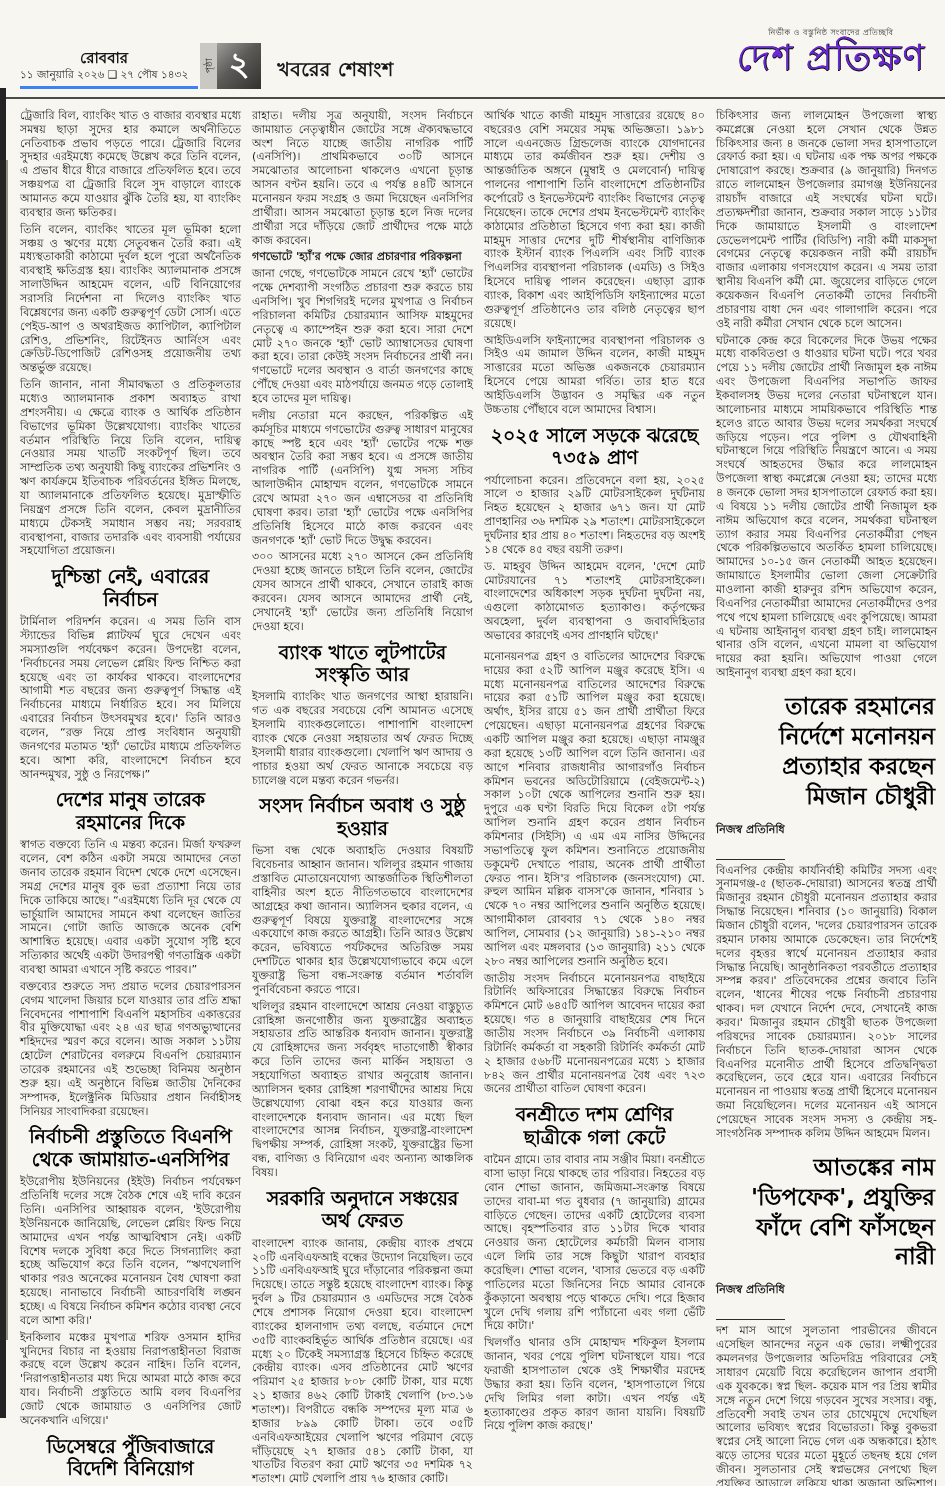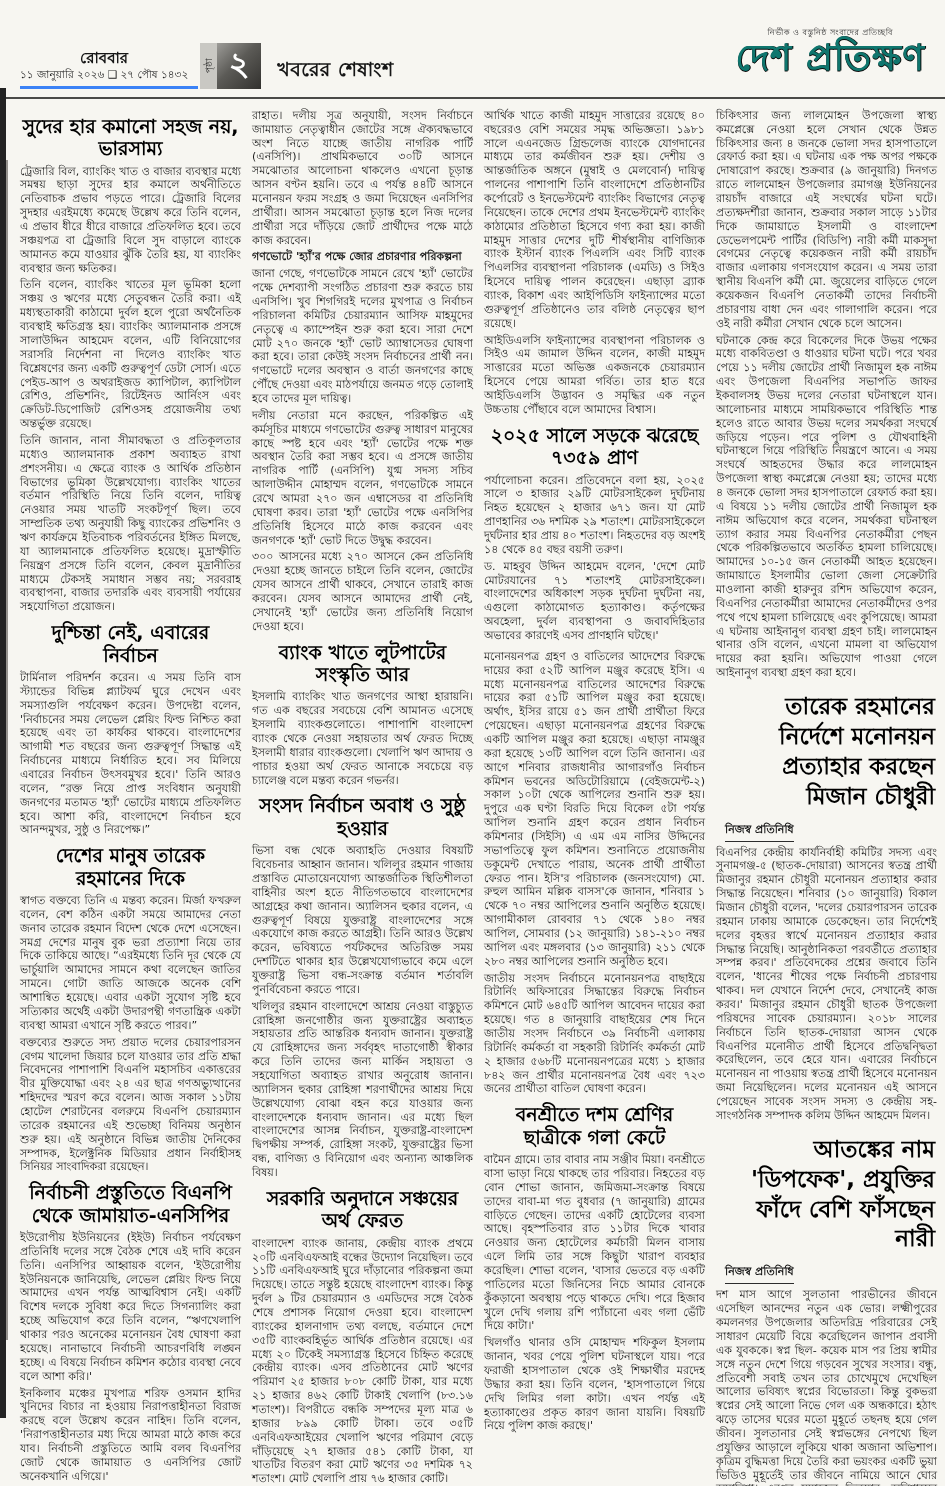--- a/index.html
+++ b/index.html
@@ -41,38 +41,38 @@
     display:flex;align-items:center;justify-content:center;
   }
   .section-title{
     font-size:19px;font-weight:700;letter-spacing:.5px;
     margin:0 0 2px 16px;white-space:nowrap;
   }
   .hdr-spacer{flex:1;}
   .masthead{text-align:center;padding-right:8px;margin-bottom:12px;}
   .masthead .tagline{font-size:8px;color:#333;letter-spacing:.5px;}
   .masthead .mast-title{
-    font-size:36px;font-weight:700;line-height:1.05;color:#0f766e;
+    font-size:36px;font-weight:400;line-height:1.05;color:#6d28d9;
     letter-spacing:1px;
     text-shadow:1px 0 0 #0c0c0c, 0 1px 0 #0c0c0c;
   }
 
   
   .sheet{display:flex;gap:11px;padding:10px 8px 0 20px;box-sizing:border-box;}
   .col{flex:1 1 0;min-width:0;}
   .article{margin-bottom:7px;}
   .h-md{
     font-size:19px;font-weight:700;text-align:center;
     line-height:1.18;margin:6px 2px 5px 2px;color:#000;
   }
   .h-lg{
     font-size:23px;font-weight:700;text-align:right;
     line-height:1.3;margin:12px 2px 6px 2px;color:#000;
   }
-  .byline{font-size:11px;font-weight:700;margin:2px 0 4px 9px;border-bottom:1px solid #2c2c2c;display:inline-block;padding-bottom:1px;}
+  .byline{font-size:11px;font-weight:700;margin:2px 0 4px 0;border-bottom:1px solid #2c2c2c;display:inline-block;padding-bottom:19px;}
   .article p{
     font-size:11px;line-height:1.26;text-align:justify;
     margin:0 0 3px 0;word-break:break-word;color:#1b1b1b;
   }
   .subhead{font-weight:700;}
 </style>
 </head>
 <body>
 
 <div class="page">
@@ -92,21 +92,20 @@
     <div class="hdr-spacer"></div>
     <div class="masthead">
       <div class="tagline">নির্ভীক ও বস্তুনিষ্ঠ সংবাদের প্রতিচ্ছবি</div>
       <div class="mast-title">দেশ প্রতিক্ষণ</div>
     </div>
   </header>
 
   <main class="sheet">
     <div class="col" id="col-0">
         <section class="article">
-          <h2 class="h-md">সুদের হার কমানো সহজ নয়, ভারসাম্য</h2>
           <p>ট্রেজারি বিল, ব্যাংকিং খাত ও বাজার ব্যবস্থার মধ্যে সমন্বয় ছাড়া সুদের হার কমালে অর্থনীতিতে নেতিবাচক প্রভাব পড়তে পারে। ট্রেজারি বিলের সুদহার এরইমধ্যে কমেছে উল্লেখ করে তিনি বলেন, এ প্রভাব ধীরে ধীরে বাজারে প্রতিফলিত হবে। তবে সঞ্চয়পত্র বা ট্রেজারি বিলে সুদ বাড়ালে ব্যাংকে আমানত কমে যাওয়ার ঝুঁকি তৈরি হয়, যা ব্যাংকিং ব্যবস্থার জন্য ক্ষতিকর।</p>
           <p>তিনি বলেন, ব্যাংকিং খাতের মূল ভূমিকা হলো সঞ্চয় ও ঋণের মধ্যে সেতুবন্ধন তৈরি করা। এই মধ্যস্থতাকারী কাঠামো দুর্বল হলে পুরো অর্থনৈতিক ব্যবস্থাই ক্ষতিগ্রস্ত হয়। ব্যাংকিং অ্যালমানাক প্রসঙ্গে সালাউদ্দিন আহমেদ বলেন, এটি বিনিয়োগের সরাসরি নির্দেশনা না দিলেও ব্যাংকিং খাত বিশ্লেষণের জন্য একটি গুরুত্বপূর্ণ ডেটা সোর্স। এতে পেইড-আপ ও অথরাইজড ক্যাপিটাল, ক্যাপিটাল রেশিও, প্রভিশনিং, রিটেইনড আর্নিংস এবং ক্রেডিট-ডিপোজিট রেশিওসহ প্রয়োজনীয় তথ্য অন্তর্ভুক্ত রয়েছে।</p>
           <p>তিনি জানান, নানা সীমাবদ্ধতা ও প্রতিকূলতার মধ্যেও অ্যালমানাক প্রকাশ অব্যাহত রাখা প্রশংসনীয়। এ ক্ষেত্রে ব্যাংক ও আর্থিক প্রতিষ্ঠান বিভাগের ভূমিকা উল্লেখযোগ্য। ব্যাংকিং খাতের বর্তমান পরিস্থিতি নিয়ে তিনি বলেন, দায়িত্ব নেওয়ার সময় খাতটি সংকটপূর্ণ ছিল। তবে সাম্প্রতিক তথ্য অনুযায়ী কিছু ব্যাংকের প্রভিশনিং ও ঋণ কার্যক্রমে ইতিবাচক পরিবর্তনের ইঙ্গিত মিলছে, যা অ্যালমানাকে প্রতিফলিত হয়েছে। মুদ্রাস্ফীতি নিয়ন্ত্রণ প্রসঙ্গে তিনি বলেন, কেবল মুদ্রানীতির মাধ্যমে টেকসই সমাধান সম্ভব নয়; সরবরাহ ব্যবস্থাপনা, বাজার তদারকি এবং ব্যবসায়ী পর্যায়ের সহযোগিতা প্রয়োজন।</p>
         </section>
         <section class="article">
           <h2 class="h-md">দুশ্চিন্তা নেই, এবারের নির্বাচন</h2>
           <p>টার্মিনাল পরিদর্শন করেন। এ সময় তিনি বাস স্ট্যান্ডের বিভিন্ন প্ল্যাটফর্ম ঘুরে দেখেন এবং সমস্যাগুলি পর্যবেক্ষণ করেন। উপদেষ্টা বলেন, 'নির্বাচনের সময় লেভেল প্লেয়িং ফিল্ড নিশ্চিত করা হয়েছে এবং তা কার্যকর থাকবে। বাংলাদেশের আগামী শত বছরের জন্য গুরুত্বপূর্ণ সিদ্ধান্ত এই নির্বাচনের মাধ্যমে নির্ধারিত হবে। সব মিলিয়ে এবারের নির্বাচন উৎসবমুখর হবে।' তিনি আরও বলেন, “রক্ত নিয়ে প্রাপ্ত সংবিধান অনুযায়ী জনগণের মতামত 'হ্যাঁ' ভোটের মাধ্যমে প্রতিফলিত হবে। আশা করি, বাংলাদেশে নির্বাচন হবে আনন্দমুখর, সুষ্ঠু ও নিরপেক্ষ।”</p>
         </section>
         <section class="article">
           <h2 class="h-md">দেশের মানুষ তারেক রহমানের দিকে</h2>

